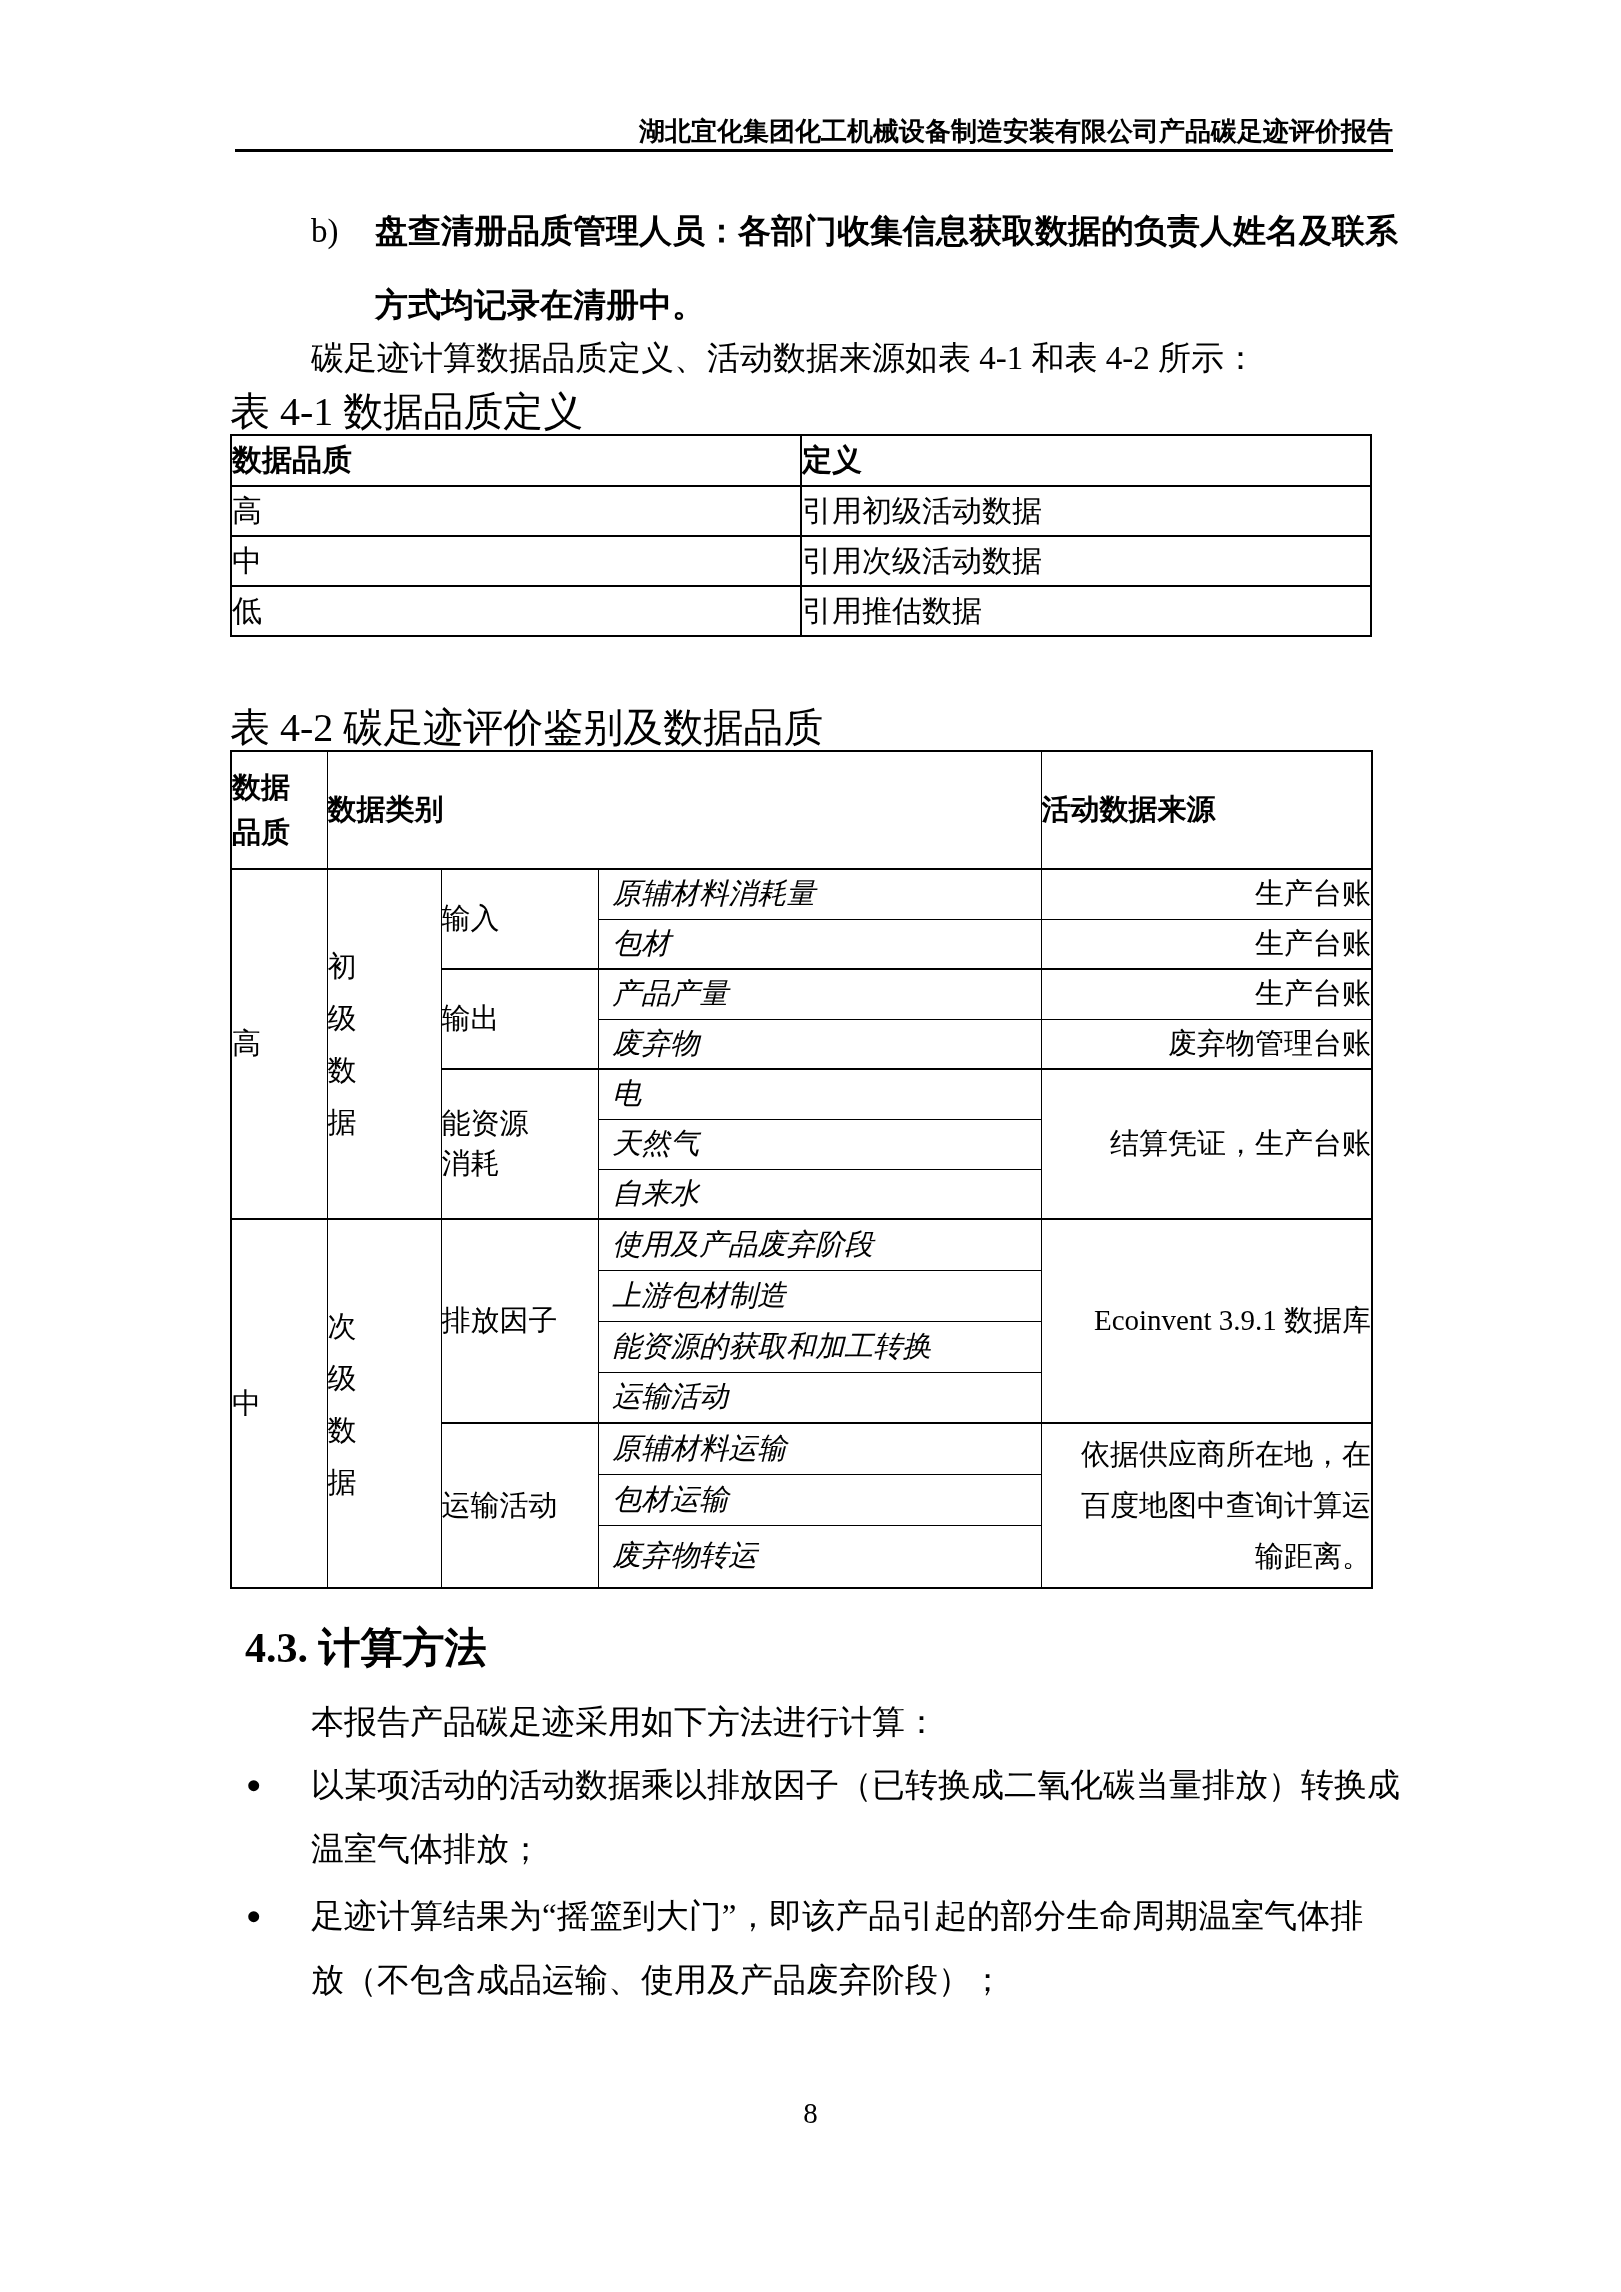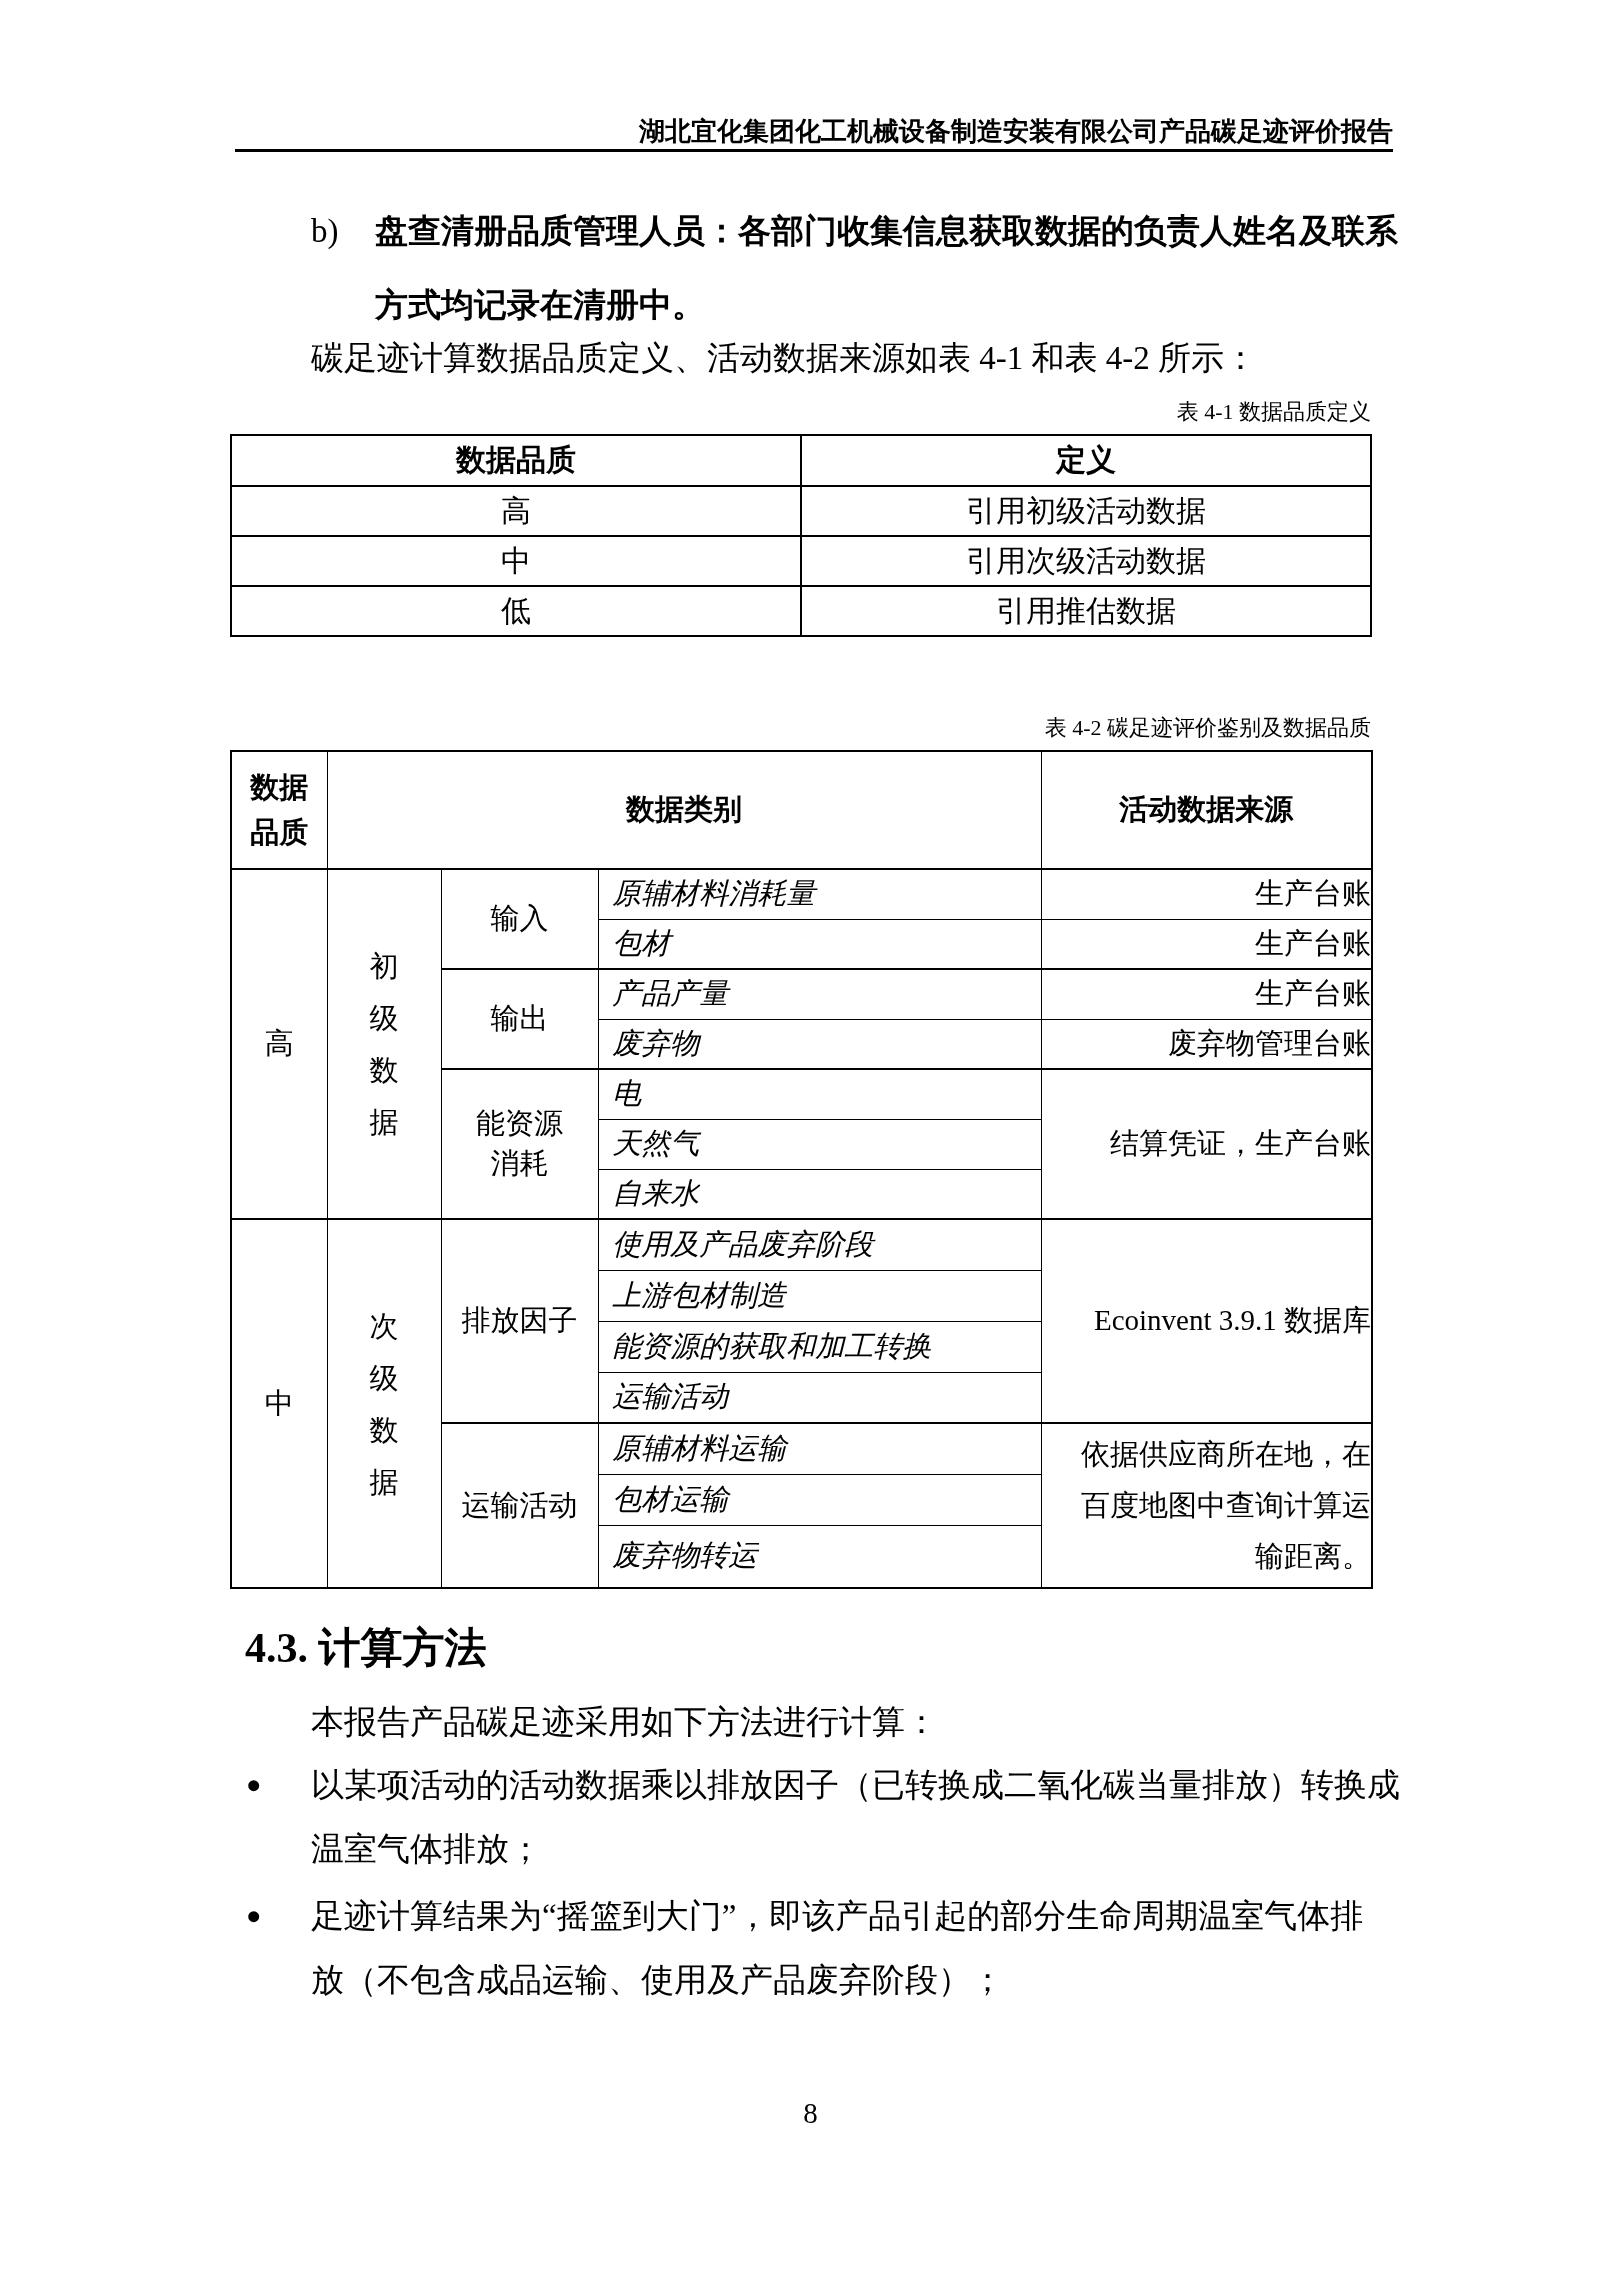--- a/index.html
+++ b/index.html
@@ -16,27 +16,27 @@
   .header-rule{left:235px;width:1158px;top:149px;height:2.9px;background:#000;}
 
   
   .body-text{font-size:33px;line-height:74px;}
   .item-b{left:311px;top:194px;}
   .item-b .marker{position:absolute;left:0;top:0;line-height:74px;}
   .item-b .lines{margin-left:64px;font-weight:bold;}
   .lead-1{left:311px;top:321px;}
 
   
-  .caption{left:230px;width:1141px;text-align:right;font-size:22px;line-height:35px;}
+  .caption{left:230px;width:1141px;text-align:left;font-size:40px;line-height:35px;}
   .caption-1{top:394px;}
   .caption-2{top:710px;}
 
   
   table.t{border-collapse:collapse;table-layout:fixed;}
-  table.t td{padding:0;text-align:center;vertical-align:middle;overflow:hidden;}
+  table.t td{padding:0;text-align:left;vertical-align:middle;overflow:hidden;}
 
   .t1{left:230px;top:434px;}
   .t1 table{width:1141px;border:2.5px solid #000;}
   .t1 td{border:2px solid #000;font-size:30px;}
   .t1 .hrow td{font-weight:bold;}
   .t1 .hrow{height:51px;}
   .t1 .drow{height:50px;}
 
   .t2{left:230px;top:750px;}
   .t2 table{width:1141px;border:2.5px solid #000;}

